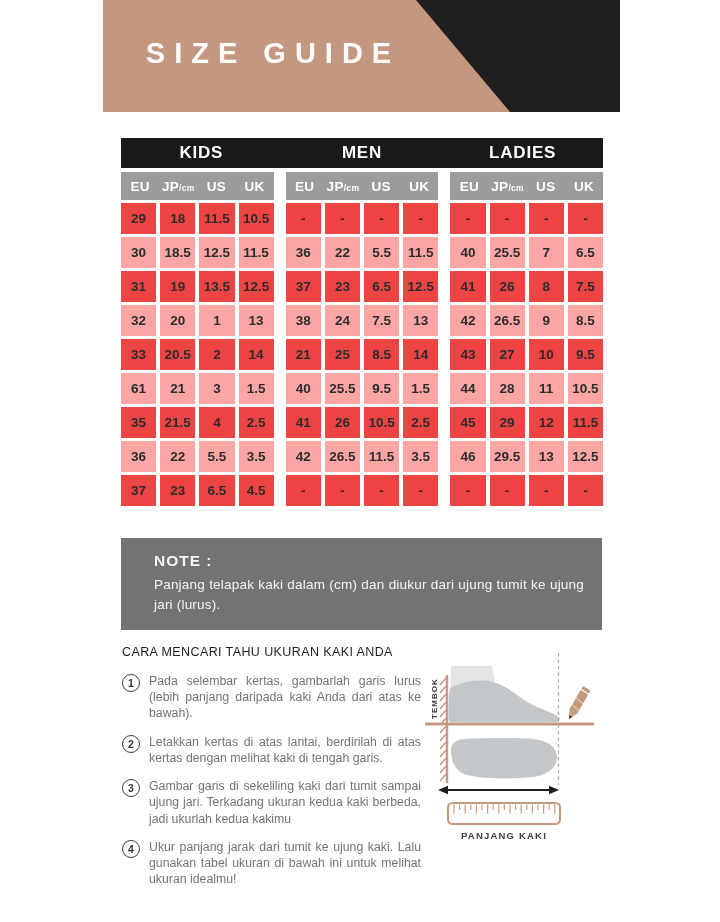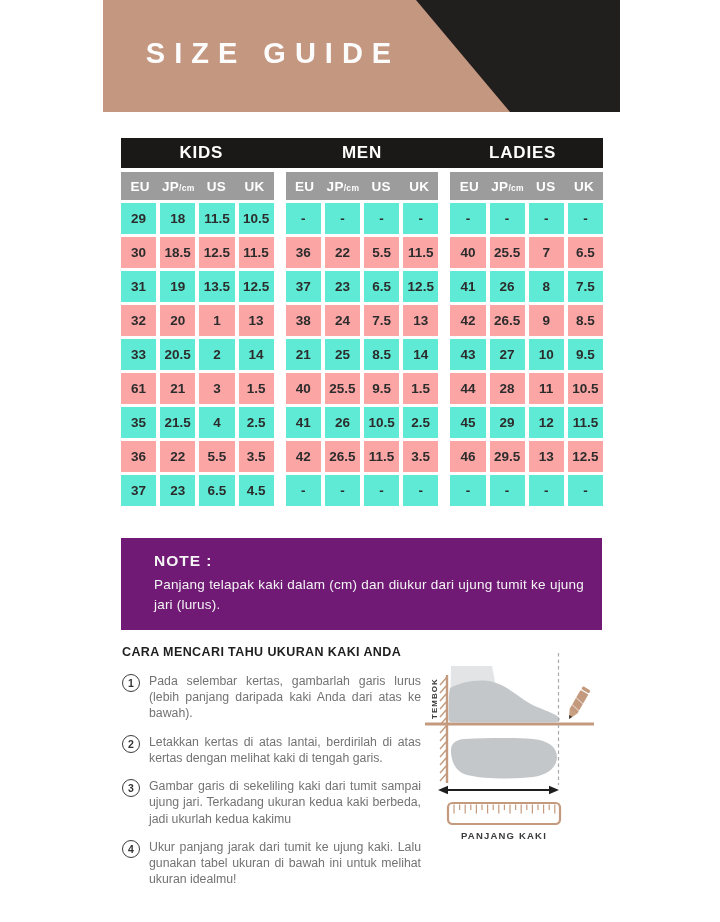--- a/index.html
+++ b/index.html
@@ -21,31 +21,31 @@
     color:#fff; font-size:17px; font-weight:700; letter-spacing:0.8px; }
   .tbl-sections { display:flex; gap:12px; margin-top:4px; }
   .section { flex:1; min-width:0; }
   .subheader { display:grid; grid-template-columns:repeat(4,1fr); background:#9c9c9c; height:28px; }
   .subcell { display:flex; align-items:center; justify-content:center; color:#fff;
     font-size:13.5px; font-weight:700; letter-spacing:0.3px; }
   .subcell .suffix { font-size:8.5px; font-weight:700; margin-top:3px;text-align:center; }
   .cellgrid { display:grid; grid-template-columns:repeat(4,1fr); gap:3px 4px; margin-top:3px; }
   .cell { height:31px; display:flex; align-items:center; justify-content:center;
     font-size:13.5px; font-weight:600; color:#2c2c2c; }
-  .cell.light { background:#5eead4; }
+  .cell.light { background:#ef4444; }
   .cell.dark  { background:#fca5a5; }
   
   .note { position:absolute; left:121px; top:538px; width:481px; height:92px;
-    background:#701a75; color:#f4f4f4; padding:14px 18px 0 33px; }
+    background:#737373; color:#f4f4f4; padding:14px 18px 0 33px; }
   .note-title { font-size:15.5px; font-weight:700; letter-spacing:1px; margin-bottom:5px; }
   .note-text { font-size:13.5px; line-height:1.5; text-align:justify; letter-spacing:0.2px; }
   
   .howto { position:absolute; left:122px; top:645px; width:494px; display:flex; }
   .steps-col { width:299px; }
-  .howto-title { font-size:12.5px; font-weight:700; letter-spacing:0.4px; color:#1e1e1e; margin-bottom:14px; }
+  .howto-title { font-size:12.5px; font-weight:400; letter-spacing:0.4px; color:#1e1e1e; margin-bottom:14px; }
   .step { display:flex; margin-bottom:12px; }
   .step-circle { flex:0 0 18px; width:18px; height:18px; border:1.4px solid #3c3c3c; border-radius:50%;
     display:flex; align-items:center; justify-content:center; font-size:10.5px; font-weight:600;
     color:#333; margin-right:9px; margin-top:1px; }
   .step-text { font-size:12.3px; line-height:1.32; color:#737373; text-align:justify; }
   .illus { width:195px; margin-left:0; }
 </style>
 </head>
 <body>
 

